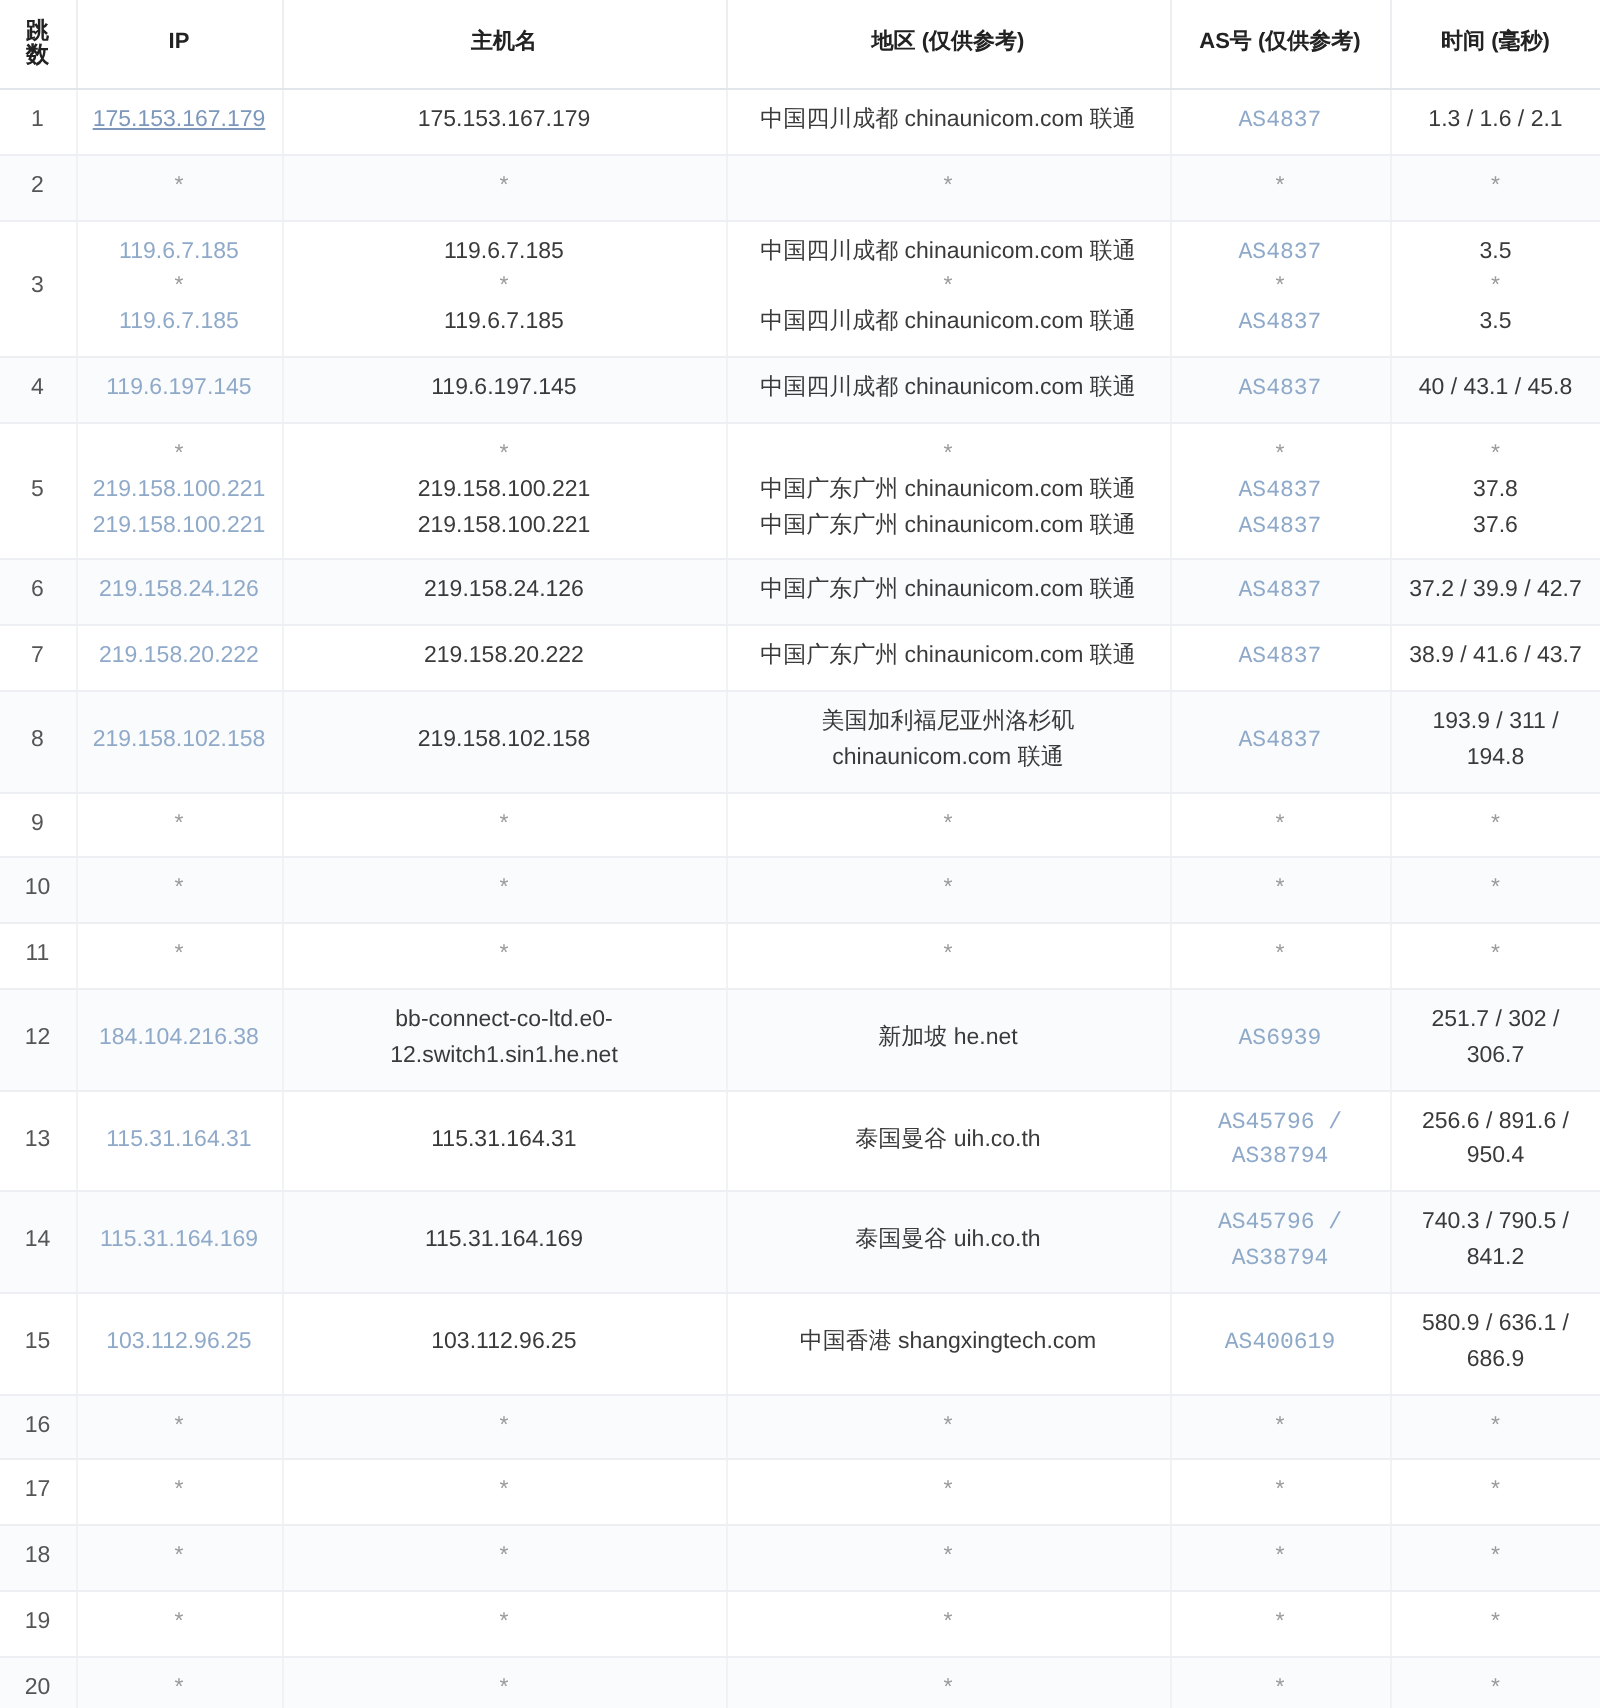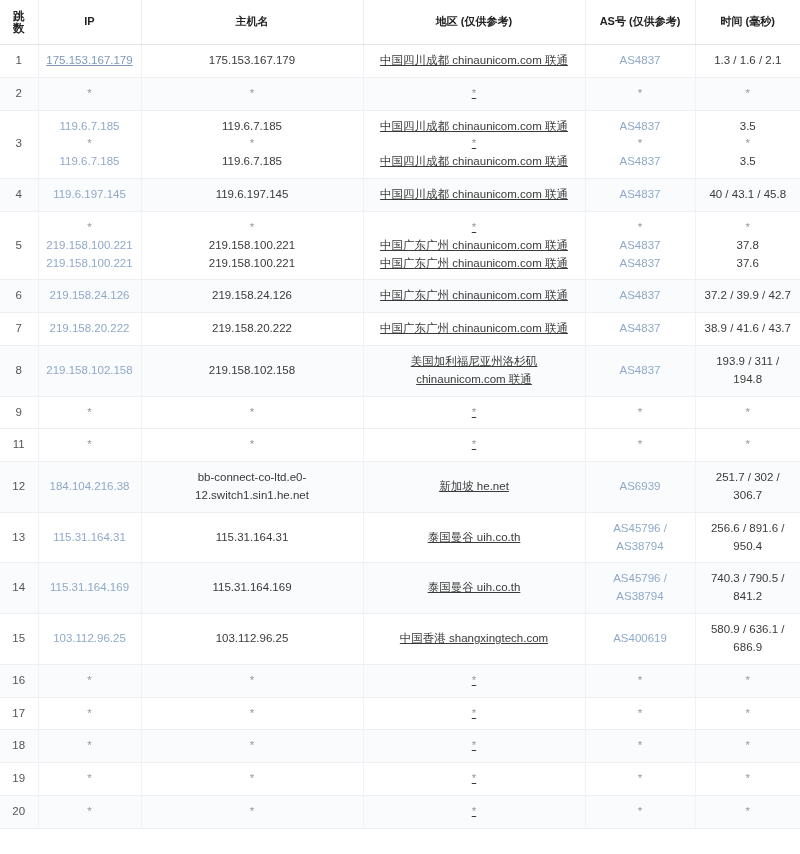--- a/index.html
+++ b/index.html
@@ -92,29 +92,29 @@
   td.host {
     color: #3a3a3a;
     font-size: 11.5px;
     word-break: break-word;
   }
   td.host .line { display: block; }
 
   td.geo {
     color: #3a3a3a;
     font-size: 11.5px;
-    text-decoration: underline;
   }
   td.geo .line { display: block; }
 
   td.as { font-size: 11.5px; }
   td.as .aslnk {
     color: #8fa9c9;
     text-decoration: none;
     display: block;
+    font-family: Liberation Mono, monospace;
   }
 
   td.time {
     color: #3a3a3a;
     font-size: 11.5px;
   }
   td.time .line { display: block; }
 
   .star {
     color: #9a9a9a;
@@ -327,20 +327,38 @@
           <td class="geo">
             <span class="star">*</span>
           </td>
           <td class="as">
             <span class="star">*</span>
           </td>
           <td class="time">
             <span class="star">*</span>
           </td>
         </tr>
+        <tr class="stripe">
+          <td class="hop">10</td>
+          <td class="ip">
+            <span class="star">*</span>
+          </td>
+          <td class="host">
+            <span class="star">*</span>
+          </td>
+          <td class="geo">
+            <span class="star">*</span>
+          </td>
+          <td class="as">
+            <span class="star">*</span>
+          </td>
+          <td class="time">
+            <span class="star">*</span>
+          </td>
+        </tr>
         <tr class="plain">
           <td class="hop">11</td>
           <td class="ip">
             <span class="star">*</span>
           </td>
           <td class="host">
             <span class="star">*</span>
           </td>
           <td class="geo">
             <span class="star">*</span>

